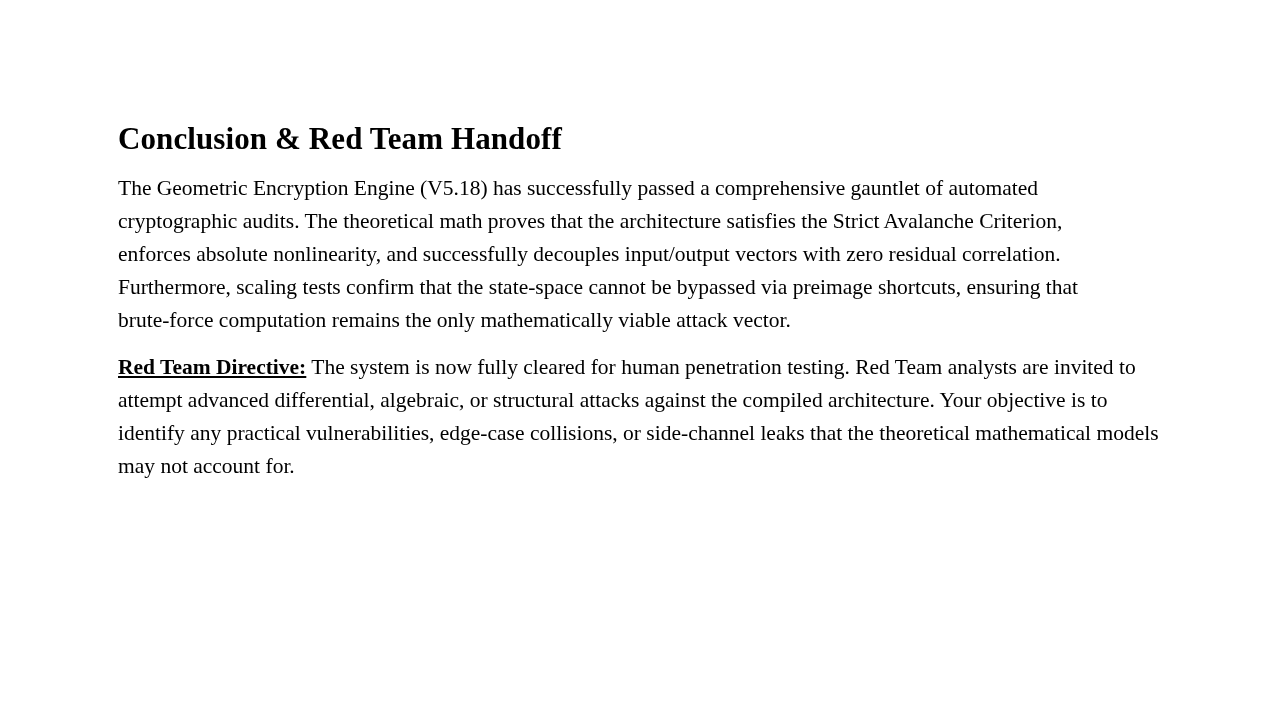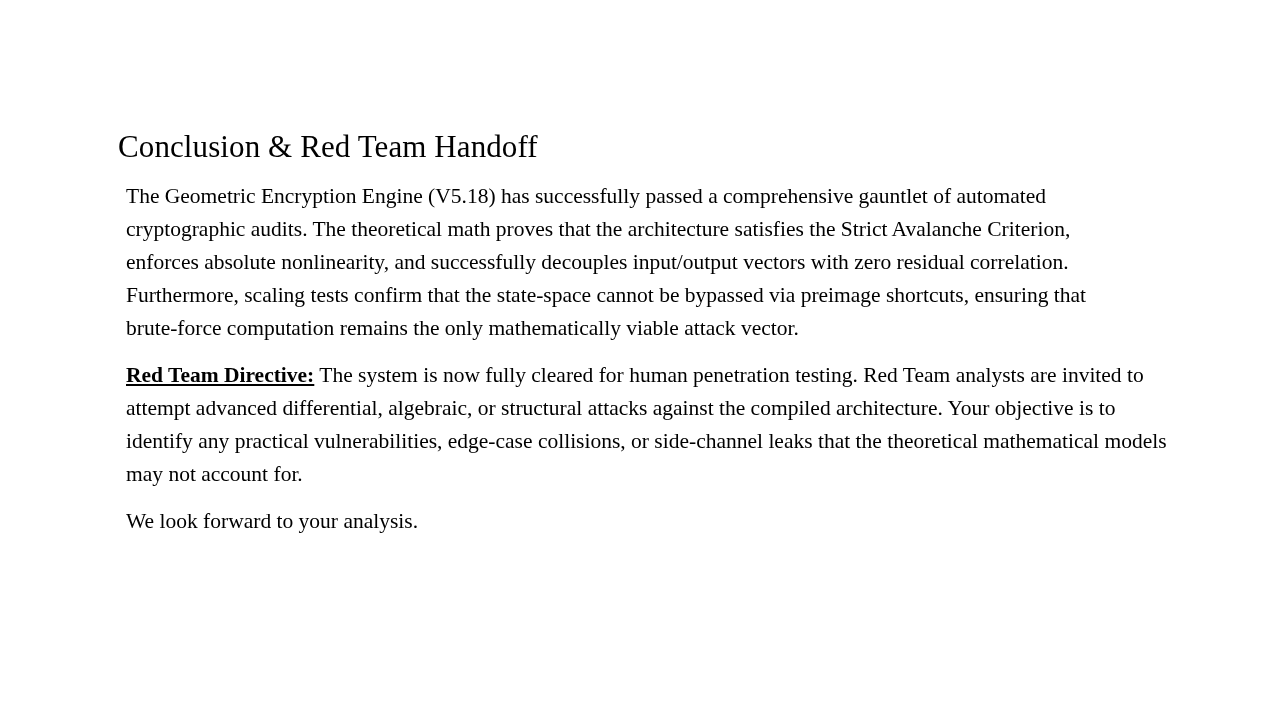--- a/index.html
+++ b/index.html
@@ -21,29 +21,29 @@
     box-sizing: border-box;
   }
   .content {
     position: absolute;
     left: 118px;
     top: 112px;
     width: 1045px;
   }
   .doc-title {
     font-size: 31px;
-    font-weight: normal;
+    font-weight: bold;
     line-height: 1.22;
-    margin: 16px 0 14px 0;
+    margin: 8px 0 14px 0;
     letter-spacing: 0.1px;
   }
   .para {
     font-size: 21.5px;
     line-height: 33px;
-    margin: 0 0 14px 8px;
+    margin: 0 0 14px 0;
     text-align: left;
   }
   .para:last-child {
     margin-bottom: 0;
   }
   .lead-in {
     font-weight: bold;
     text-decoration: underline;
   }
   .para-body-wide {
@@ -58,16 +58,15 @@
 
 <div class="page">
   <div class="content">
 
     <h1 class="doc-title">Conclusion &amp; Red Team Handoff</h1>
 
     <p class="para para-intro">The Geometric Encryption Engine (V5.18) has successfully passed a comprehensive gauntlet of automated cryptographic audits. The theoretical math proves that the architecture satisfies the Strict Avalanche Criterion, enforces absolute nonlinearity, and successfully decouples input/output vectors with zero residual correlation. Furthermore, scaling tests confirm that the state-space cannot be bypassed via preimage shortcuts, ensuring that brute-force computation remains the only mathematically viable attack vector.</p>
 
     <p class="para para-body-wide"><span class="lead-in">Red Team Directive:</span><span> The system is now fully cleared for human penetration testing. Red Team analysts are invited to attempt advanced differential, algebraic, or structural attacks against the compiled architecture. Your objective is to identify any practical vulnerabilities, edge-case collisions, or side-channel leaks that the theoretical mathematical models may not account for.</span></p>
 
-    <p class="para">We look forward to your analysis.</p>
 
   </div>
 </div>
 
 </body></html>

